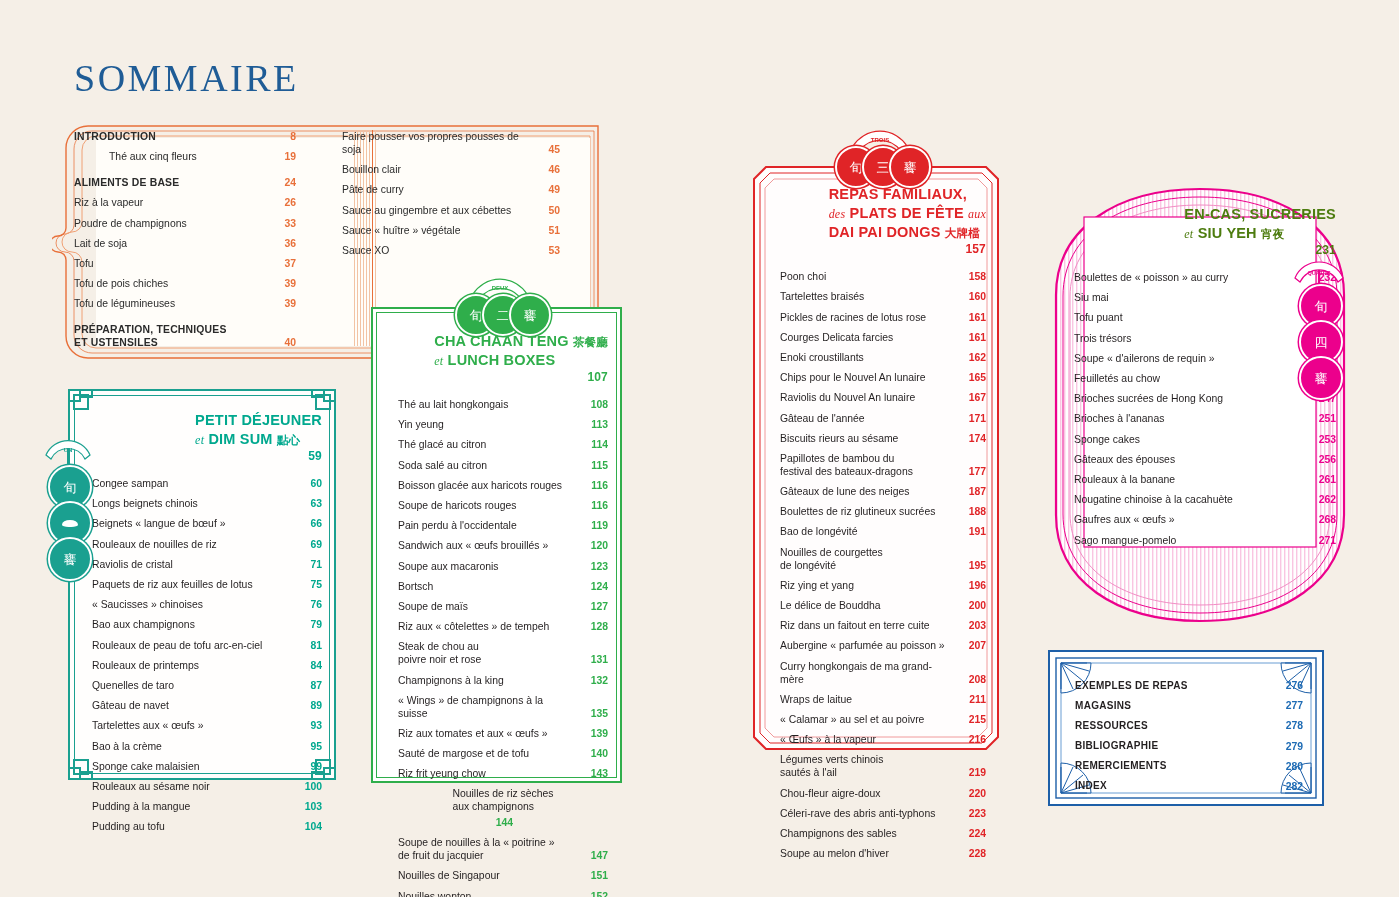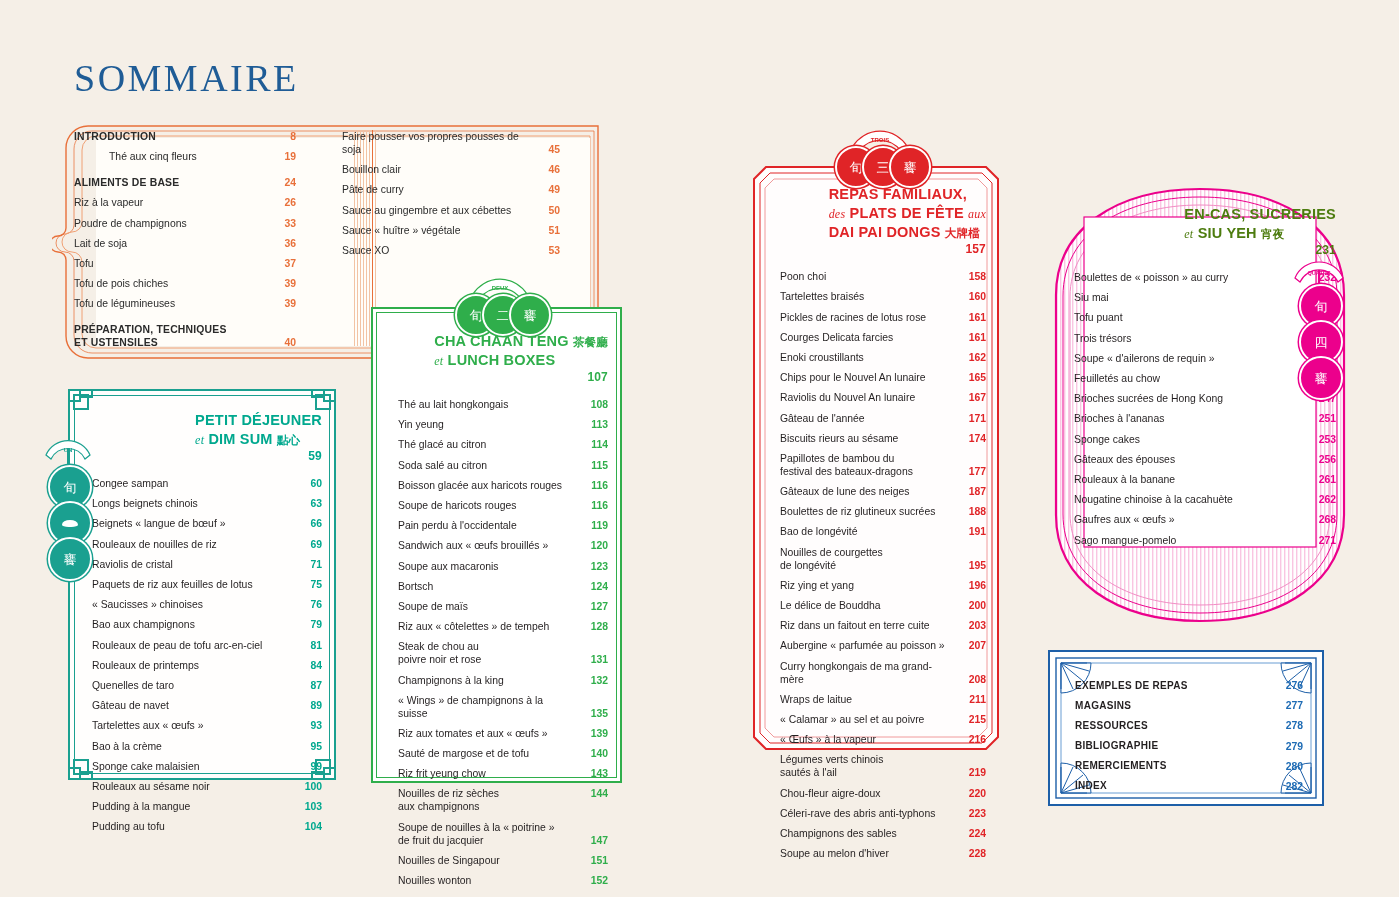--- a/index.html
+++ b/index.html
@@ -456,21 +456,21 @@
           <li class="row">
             <span class="lbl">Sauté de margose et de tofu</span>
             <span class="dots"></span>
             <span class="pg">140</span>
           </li>
           <li class="row">
             <span class="lbl">Riz frit yeung chow</span>
             <span class="dots"></span>
             <span class="pg">143</span>
           </li>
-          <li class="row" style="align-items: flex-start;">
+          <li class="row" style="align-items: center; flex-direction: column;">
             <span class="lbl">Nouilles de riz sèches
 aux champignons</span>
             <span class="dots"></span>
             <span class="pg">144</span>
           </li>
           <li class="row" style="align-items: flex-end;">
             <span class="lbl">Soupe de nouilles à la « poitrine »
 de fruit du jacquier</span>
             <span class="dots"></span>
             <span class="pg">147</span>

